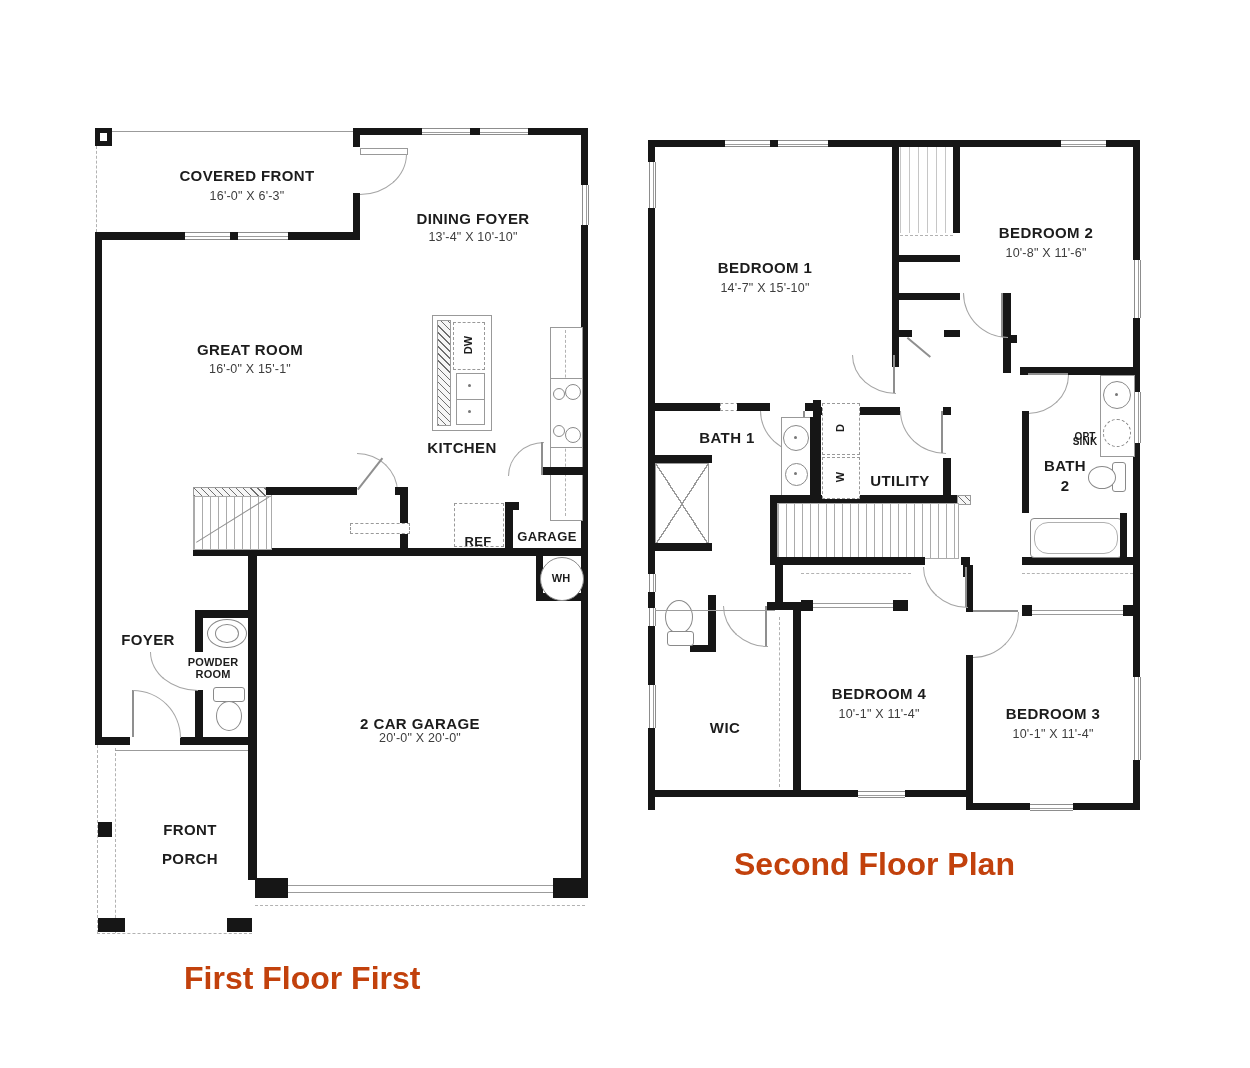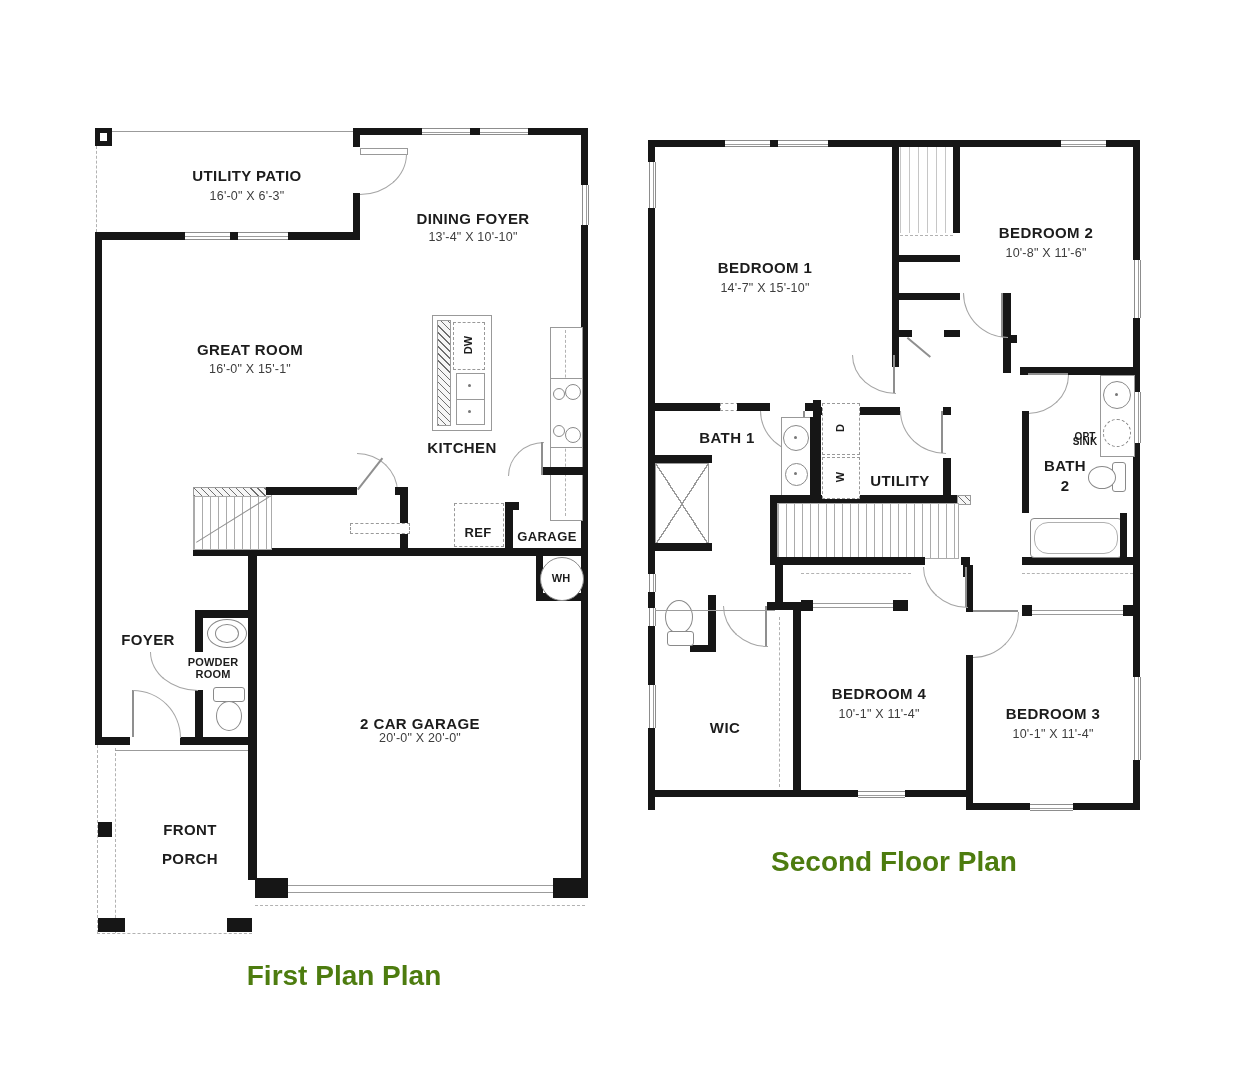--- a/index.html
+++ b/index.html
@@ -40,21 +40,21 @@
   .tub{position:absolute;border:1px solid #8a8a8a;border-radius:4px;background:#fff;}
   .tubin{position:absolute;inset:3px;border:1px solid #b0b0b0;border-radius:14px;}
   .lbl{position:absolute;transform:translate(-50%,-50%);font-weight:700;font-size:15px;
        letter-spacing:.4px;color:#1c1c1c;white-space:nowrap;}
   .dim{position:absolute;transform:translate(-50%,-50%);font-weight:500;font-size:12.5px;
        letter-spacing:.2px;color:#3d3d3d;white-space:nowrap;}
   .sm{font-size:11px;letter-spacing:.2px;}
   .xs{font-size:10px;letter-spacing:.2px;}
   .md{font-size:13px;}
   .rot{transform:translate(-50%,-50%) rotate(-90deg);}
-  .title{position:absolute;font-weight:700;font-size:28px;color:#4d7c0f;text-align:center;width:320px;}
+  .title{position:absolute;font-weight:700;font-size:32px;color:#c2410c;text-align:left;width:320px;}
   .watermark{position:absolute;font-size:33px;font-weight:400;color:#cbcbcb;letter-spacing:1.5px;}
 </style>
 </head>
 <body>
 
 <div id="canvas">
 
   <div class="plan" style="left:95px;top:128px;width:493px;height:807px">
 
     <div class="w" style="left:0;top:0;width:17px;height:18px"></div>
@@ -141,29 +141,29 @@
     <div class="circle" style="left:445px;top:429px;width:42px;height:42px"></div>
 
     <div class="dl" style="left:2px;top:617px;height:188px"></div>
     <div class="dt" style="left:2px;top:805px;width:155px"></div>
     <div class="dl" style="left:20px;top:620px;height:185px"></div>
     <div class="thin" style="left:20px;top:622px;width:133px;height:1px"></div>
     <div class="w" style="left:3px;top:694px;width:14px;height:15px"></div>
     <div class="w" style="left:3px;top:790px;width:27px;height:14px"></div>
     <div class="w" style="left:132px;top:790px;width:25px;height:14px"></div>
 
-    <div class="lbl" style="left:152px;top:47px">UTILITY PATIO</div>
+    <div class="lbl" style="left:152px;top:47px">COVERED FRONT</div>
     <div class="dim" style="left:152px;top:68px">16'-0" X 6'-3"</div>
     <div class="lbl" style="left:378px;top:90px">DINING FOYER</div>
     <div class="dim" style="left:378px;top:109px">13'-4" X 10'-10"</div>
     <div class="lbl" style="left:155px;top:221px">GREAT ROOM</div>
     <div class="dim" style="left:155px;top:241px">16'-0" X 15'-1"</div>
     <div class="lbl" style="left:367px;top:319px">KITCHEN</div>
     <div class="lbl rot sm" style="left:373px;top:217px">DW</div>
-    <div class="lbl md" style="left:383px;top:404px">REF</div>
+    <div class="lbl md" style="left:383px;top:413px">REF</div>
     <div class="lbl md" style="left:452px;top:408px">GARAGE</div>
     <div class="lbl sm" style="left:466px;top:450px">WH</div>
     <div class="lbl" style="left:53px;top:511px">FOYER</div>
     <div class="lbl sm" style="left:118px;top:534px">POWDER</div>
     <div class="lbl sm" style="left:118px;top:546px">ROOM</div>
     <div class="lbl" style="left:325px;top:595px">2 CAR GARAGE</div>
     <div class="dim" style="left:325px;top:610px">20'-0" X 20'-0"</div>
     <div class="lbl" style="left:95px;top:701px">FRONT</div>
     <div class="lbl" style="left:95px;top:730px">PORCH</div>
   </div>
@@ -316,15 +316,15 @@
     <div class="lbl xs" style="left:437px;top:301px">SINK</div>
     <div class="lbl" style="left:417px;top:325px">BATH</div>
     <div class="lbl" style="left:417px;top:345px">2</div>
     <div class="lbl" style="left:77px;top:587px">WIC</div>
     <div class="lbl" style="left:231px;top:553px">BEDROOM 4</div>
     <div class="dim" style="left:231px;top:574px">10'-1" X 11'-4"</div>
     <div class="lbl" style="left:405px;top:573px">BEDROOM 3</div>
     <div class="dim" style="left:405px;top:594px">10'-1" X 11'-4"</div>
   </div>
 
-  <div class="title" style="left:184px;top:960px">First Plan Plan</div>
+  <div class="title" style="left:184px;top:960px">First Floor First</div>
   <div class="title" style="left:734px;top:846px">Second Floor Plan</div>
 </div>
 
 </body></html>

